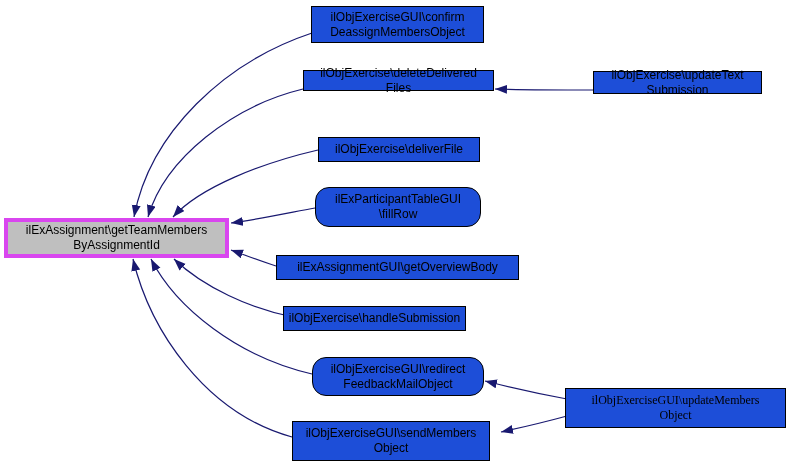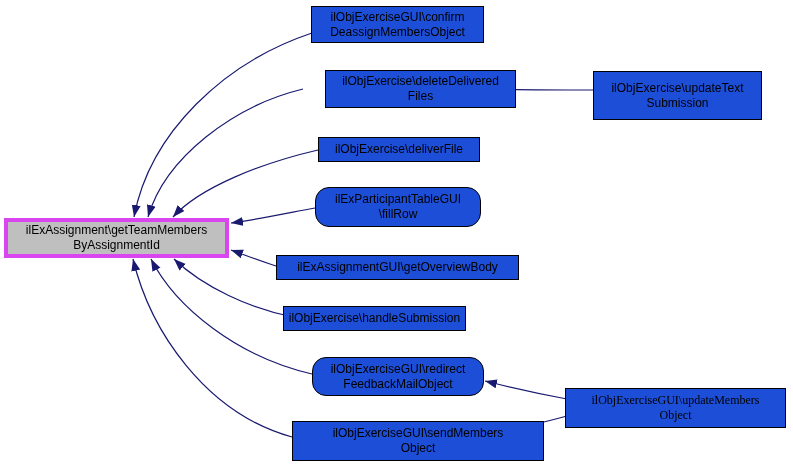--- a/index.html
+++ b/index.html
@@ -68,37 +68,37 @@
       <path d="M 567,416 C 545,422 524,427 501,432" marker-end="url(#arrow)"></path>
     </g>
   </svg>
 
   <div class="node focus" style="left:4px; top:218px; width:225px; height:40px;">ilExAssignment\getTeamMembers
 ByAssignmentId</div>
 
   <div class="node" style="left:311px; top:6px; width:173px; height:37px;">ilObjExerciseGUI\confirm
 DeassignMembersObject</div>
 
-  <div class="node" style="left:303px; top:70px; width:191px; height:38px;margin-left:22px;">ilObjExercise\deleteDelivered
+  <div class="node" style="left:303px; top:70px; width:191px; height:21px;">ilObjExercise\deleteDelivered
 Files</div>
 
   <div class="node" style="left:318px; top:137px; width:162px; height:25px;">ilObjExercise\deliverFile</div>
 
   <div class="node" style="left:315px; top:187px; width:166px; height:40px;border-radius:14px;">ilExParticipantTableGUI
 \fillRow</div>
 
   <div class="node" style="left:276px; top:255px; width:243px; height:25px;">ilExAssignmentGUI\getOverviewBody</div>
 
   <div class="node" style="left:283px; top:306px; width:183px; height:25px;">ilObjExercise\handleSubmission</div>
 
   <div class="node" style="left:312px; top:357px; width:172px; height:39px;border-radius:14px;">ilObjExerciseGUI\redirect
 FeedbackMailObject</div>
 
-  <div class="node" style="left:292px; top:421px; width:252px; height:40px;">ilObjExerciseGUI\sendMembers
+  <div class="node" style="left:292px; top:421px; width:198px; height:40px;">ilObjExerciseGUI\sendMembers
 Object</div>
 
-  <div class="node" style="left:593px; top:71px; width:169px; height:49px;">ilObjExercise\updateText
+  <div class="node" style="left:593px; top:71px; width:169px; height:23px;">ilObjExercise\updateText
 Submission</div>
 
   <div class="node" style="left:565px; top:388px; width:221px; height:40px;font-family:Liberation Serif, serif;">ilObjExerciseGUI\updateMembers
 Object</div>
 
 </div>
 
 </body></html>

